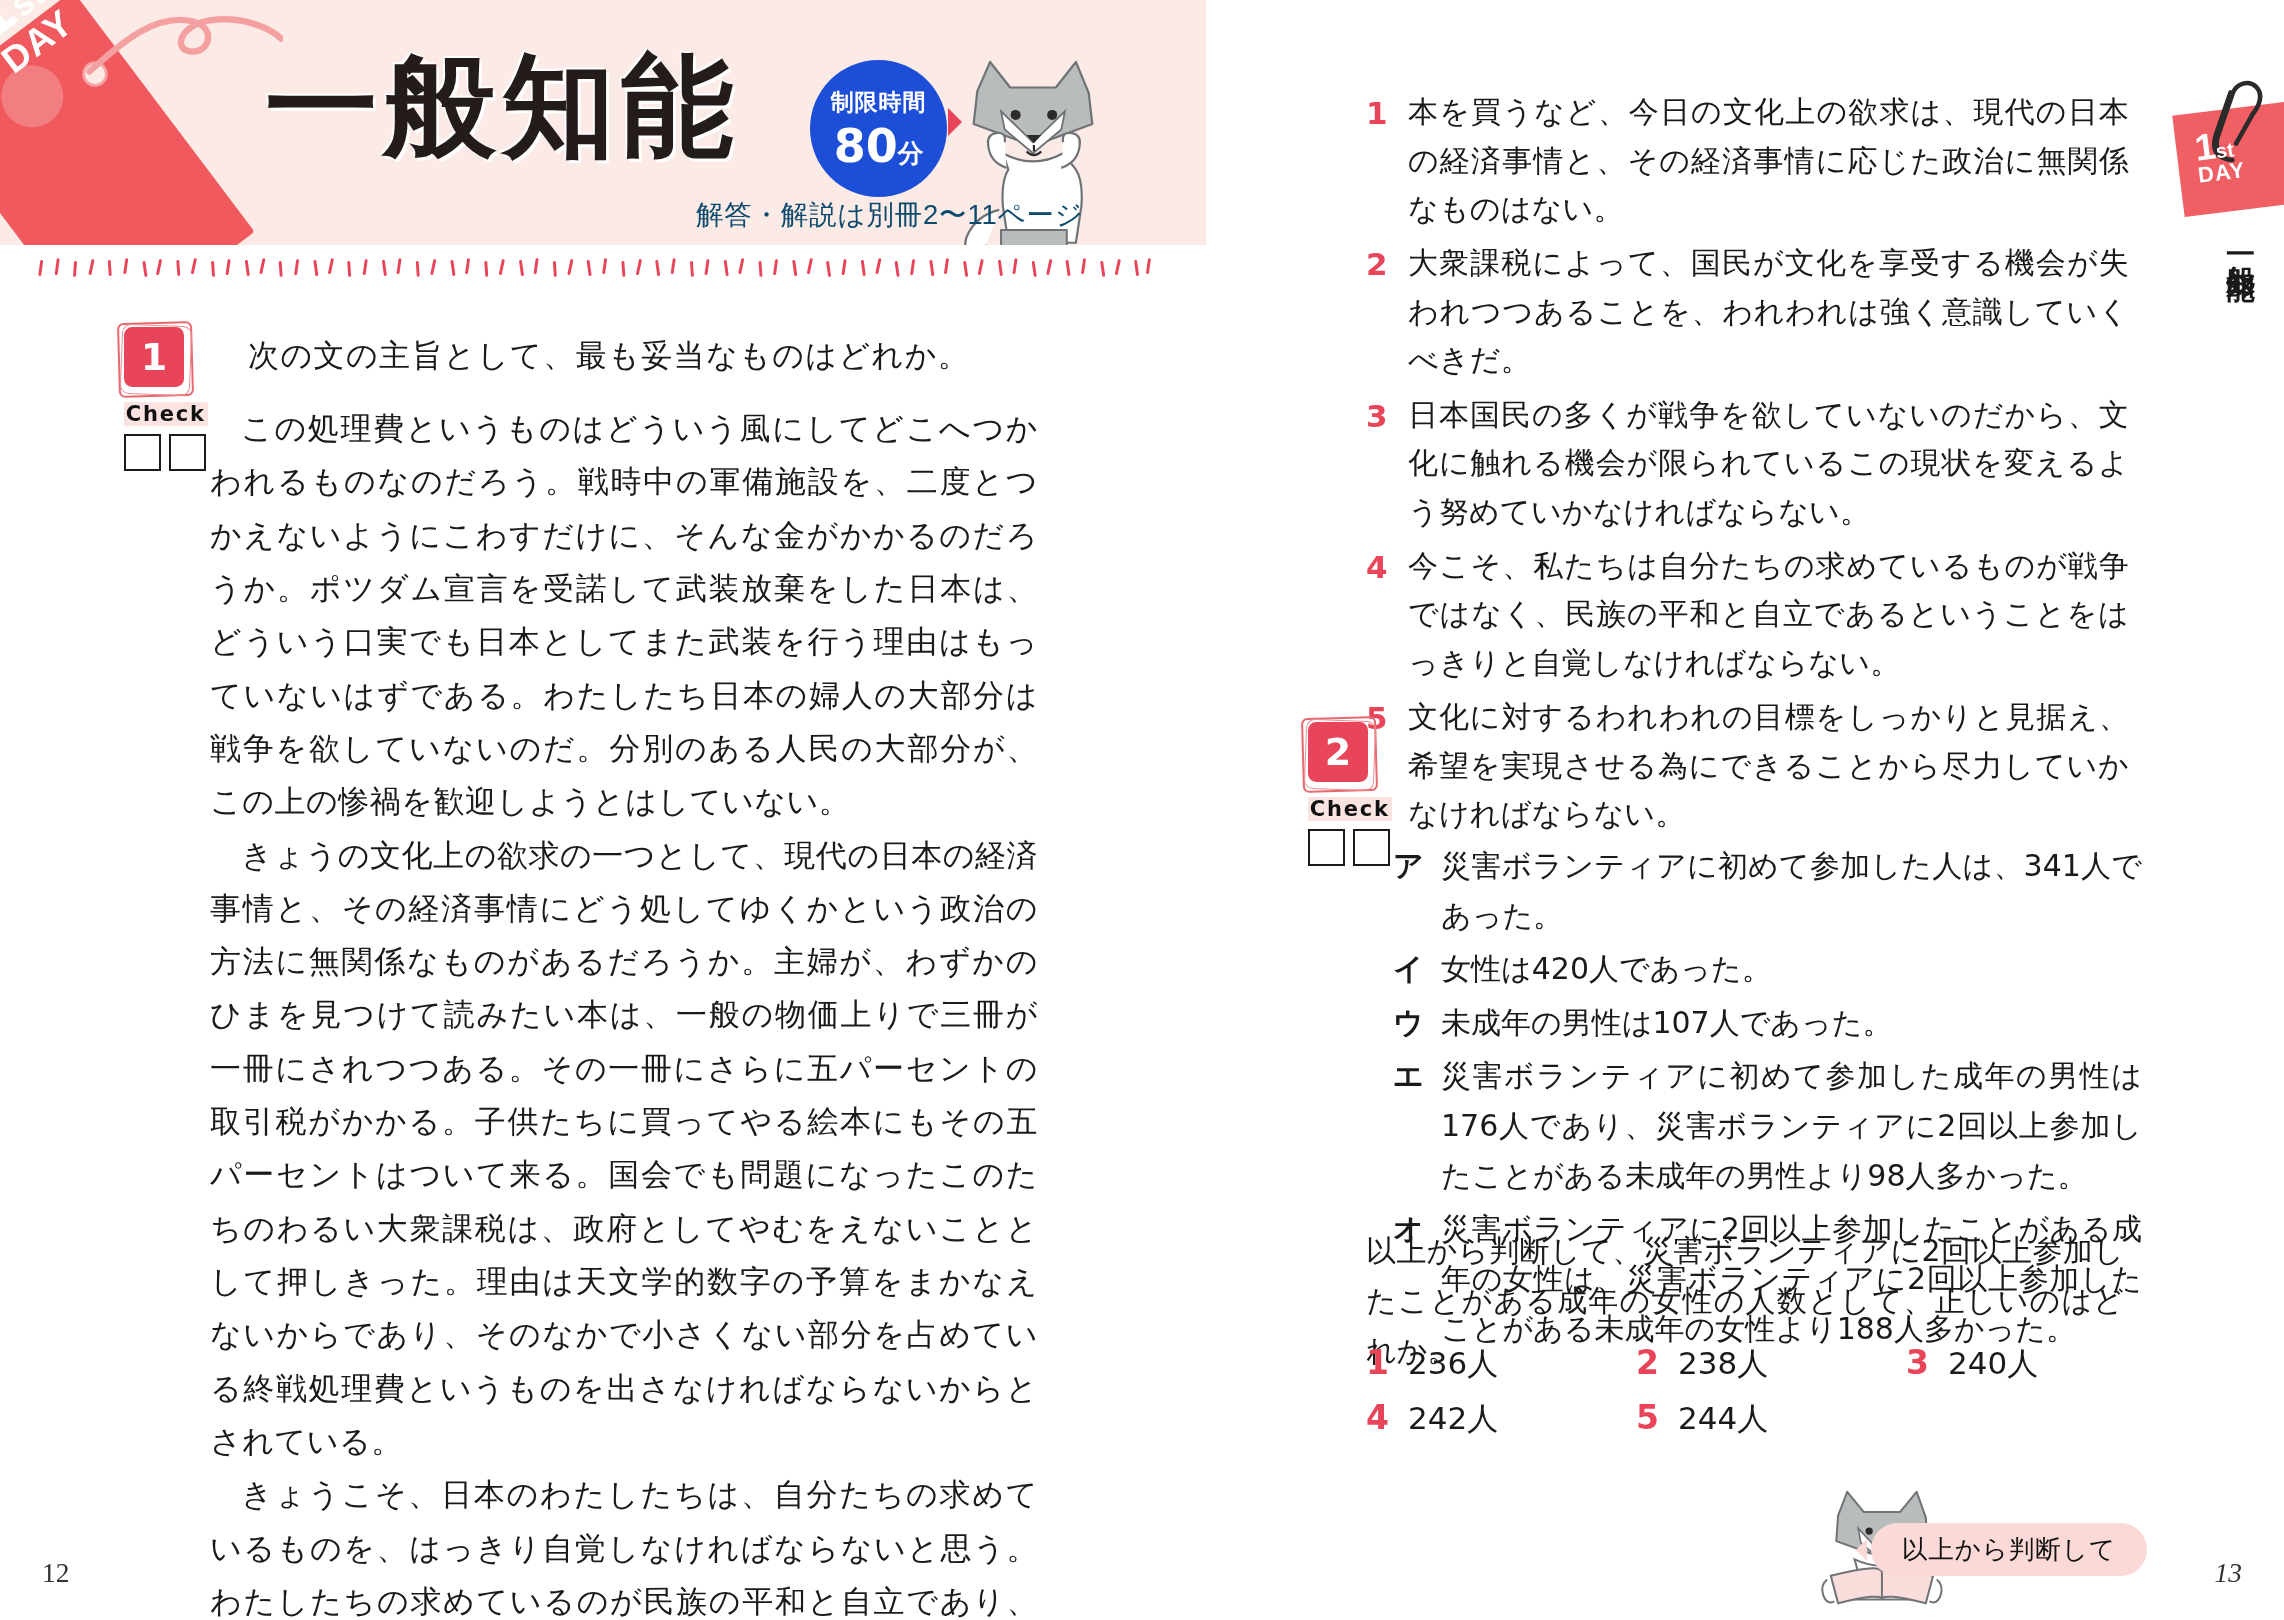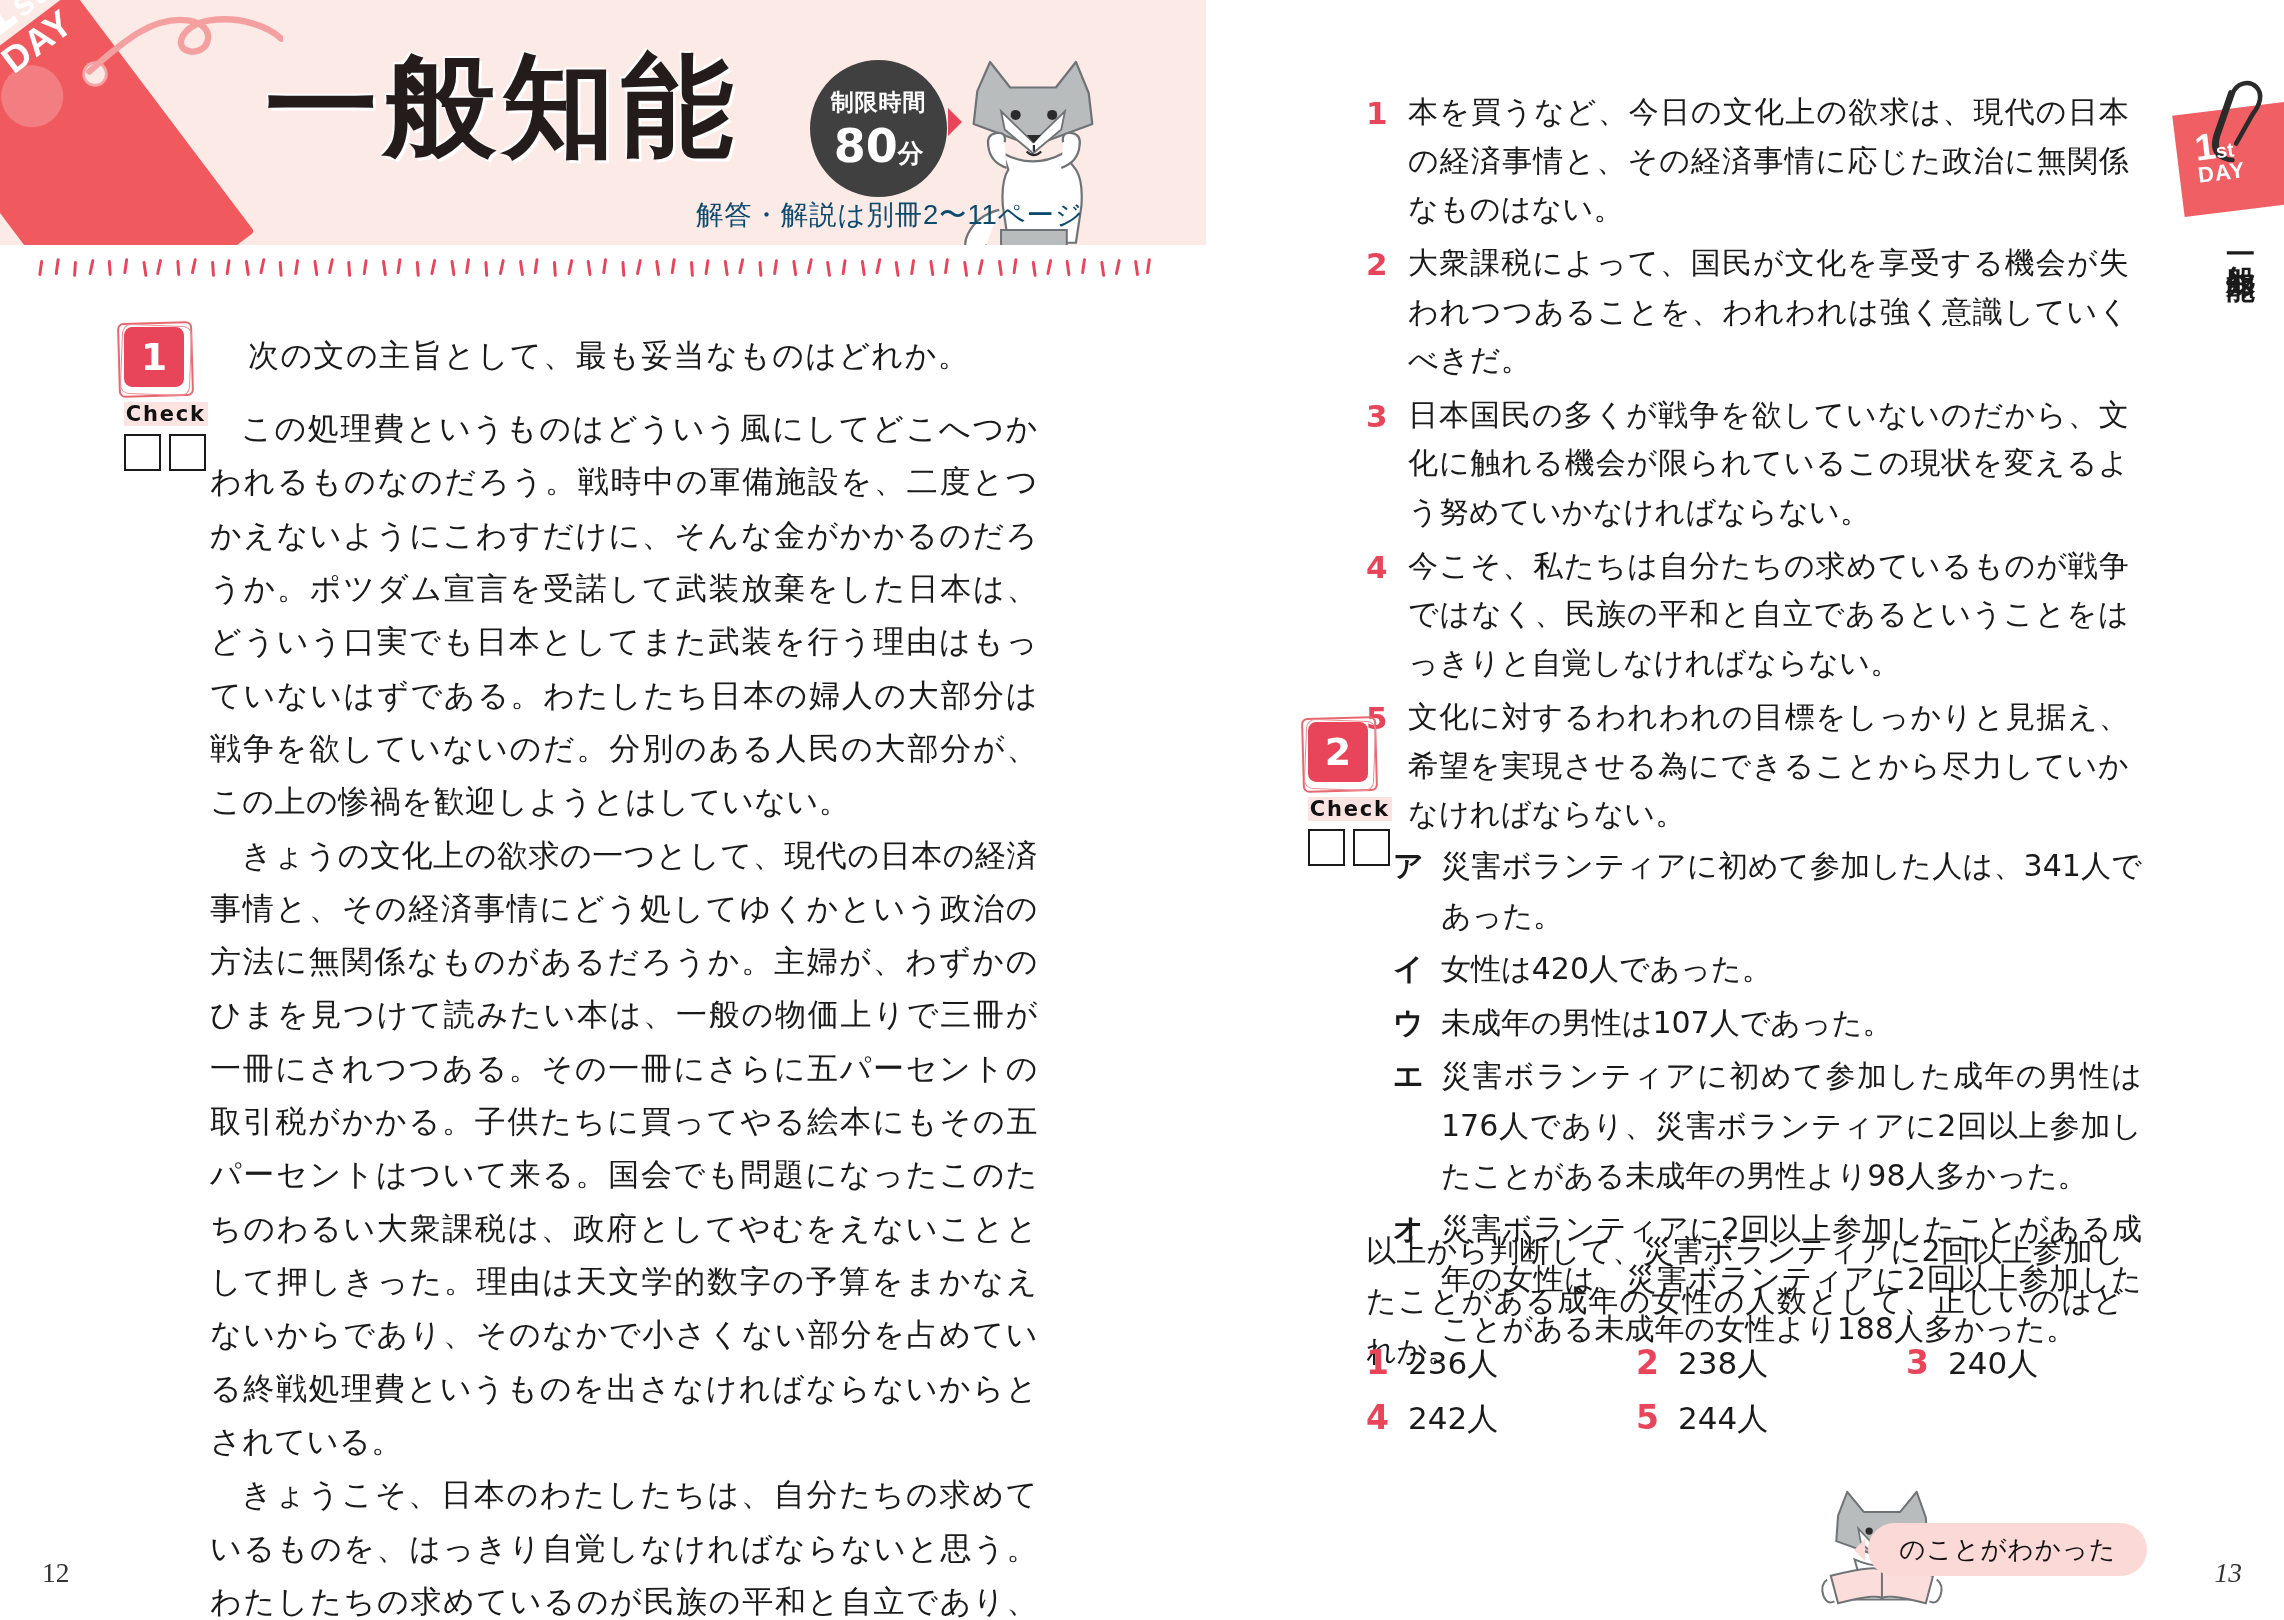--- a/index.html
+++ b/index.html
@@ -42,21 +42,21 @@
 
   .main-title{
     position:absolute;left:265px;top:31px;
     font-family:"DejaVu Sans","Liberation Sans",sans-serif;
     font-weight:bold;font-size:113px;color:#241c1a;letter-spacing:5.5px;
     text-shadow:2.7px 2.7px 0 #ffffff, -1.8px -1.8px 0 #ffffff;
   }
 
   .timer-bubble{
     position:absolute;left:810px;top:60px;width:137px;height:137px;
-    border-radius:50%;background:#404040;color:#fff;text-align:center;
+    border-radius:50%;background:#1d4ed8;color:#fff;text-align:center;
   }
   .timer-bubble:after{
     content:"";position:absolute;right:-14.6px;top:48px;border:14.6px solid transparent;
     border-left-color:#e8455a;border-right:0;
   }
   .timer-label{
     font-family:"DejaVu Sans","Liberation Sans",sans-serif;font-weight:bold;
     font-size:23px;padding-top:27.4px;letter-spacing:0.9px;
   }
   .timer-value{
@@ -373,17 +373,17 @@
     <path d="M44,44 L70,72 L96,44 L93,60 L70,80 L47,60 Z" fill="#ffffff" stroke="#6f7376" stroke-width="1.8"></path>
     <circle cx="56" cy="47" r="4" fill="#2b2b2b"></circle>
     <circle cx="86" cy="47" r="4" fill="#2b2b2b"></circle>
     <path d="M64,64 L78,64 L71,71 Z" fill="#2b2b2b"></path>
     <path d="M40,78 q30,14 60,0 l10,14 q6,10 4,30 l-74,0 q-2,-20 4,-30 Z" fill="#ffffff" stroke="#6f7376" stroke-width="2.2"></path>
     <path d="M14,96 q56,-14 56,-4 q0,-10 56,4 l-8,30 q-48,-12 -48,-4 q0,-8 -48,4 Z" fill="#fbdedb" stroke="#6f7376" stroke-width="2.2"></path>
     <path d="M70,92 L70,122" fill="none" stroke="#6f7376" stroke-width="2.2"></path>
     <path d="M10,100 q-8,6 -4,18 q4,10 12,6" fill="#ffffff" stroke="#6f7376" stroke-width="2.2"></path>
     <path d="M130,100 q8,6 4,18 q-4,10 -12,6" fill="#ffffff" stroke="#6f7376" stroke-width="2.2"></path>
   </svg>
-  <div class="footer-bubble">のことがわかった</div>
+  <div class="footer-bubble">以上から判断して</div>
   <div class="pageno right">13</div>
 
 </div>
 
 
 </body></html>

